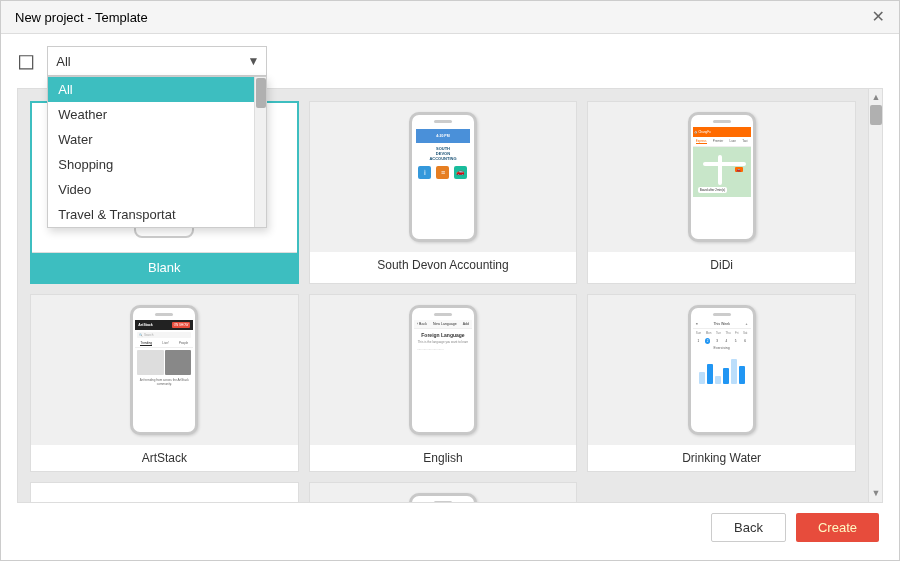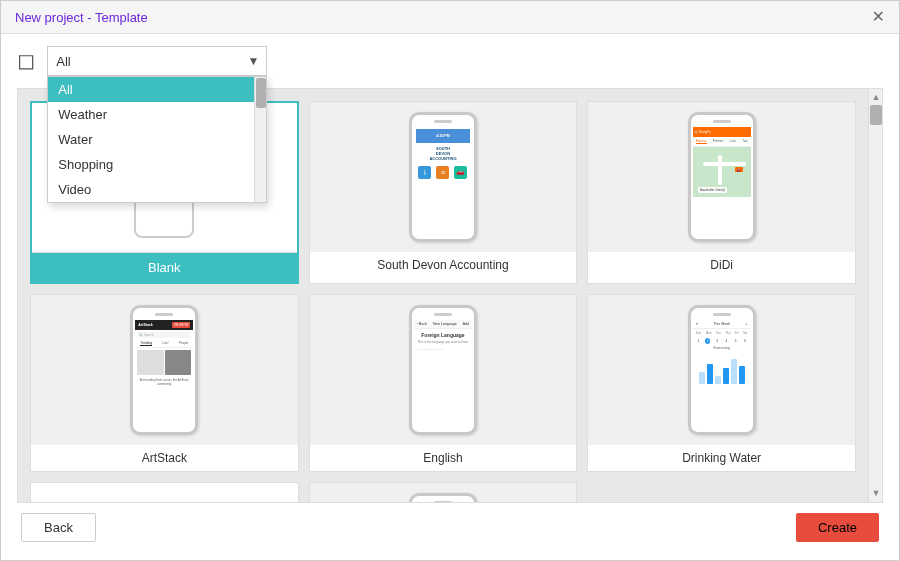--- a/index.html
+++ b/index.html
@@ -16,21 +16,21 @@
     .title-bar {
       background: #f5f5f5;
       border-bottom: 1px solid #ddd;
       padding: 8px 14px;
       display: flex;
       align-items: center;
       justify-content: space-between;
     }
     .title-bar-text {
       font-size: 13px;
-      color: #6d28d9;
+      color: #000000;
     }
     .close-btn {
       font-size: 16px;
       color: #666;
       cursor: pointer;
       background: none;
       border: none;
       line-height: 1;
     }
 
@@ -515,39 +515,39 @@
     }
     .onboard-dots {
       display: flex; gap: 2px; justify-content: center; padding-top: 2px;
     }
     .dot { width: 3px; height: 3px; border-radius: 50%; background: rgba(255,255,255,0.5); }
     .dot.active { background: #fff; }
 
     
     .footer {
       display: flex;
-      justify-content: space-between;
+      justify-content: flex-end;
       gap: 10px;
       padding: 10px 4px 4px;
     }
     .btn-back {
       padding: 6px 22px;
       border: 1px solid #ccc;
       background: #fff;
       font-size: 13px;
       color: #333;
       cursor: pointer;
       border-radius: 2px;
     }
     .btn-create {
       padding: 6px 22px;
       border: none;
       background: #e74c3c;
       font-size: 13px;
-      color: #000000;
+      color: #fef9c3;
       cursor: pointer;
       border-radius: 2px;
     }
   </style>
 </head>
 <body>
 
 <div class="title-bar">
   <span class="title-bar-text">New project - Template</span>
   <button class="close-btn">✕</button>
@@ -571,20 +571,21 @@
       </select>
       <span class="dropdown-arrow">▼</span>
 
       
       <div class="dropdown-menu">
         <div class="dropdown-item selected">All</div>
         <div class="dropdown-item">Weather</div>
         <div class="dropdown-item">Water</div>
         <div class="dropdown-item">Shopping</div>
         <div class="dropdown-item">Video</div>
+        <div class="dropdown-item">Travel &amp; Transportat</div>
         <div class="dropdown-scrollbar">
           <div class="scrollbar-thumb"></div>
         </div>
       </div>
     </div>
   </div>
 
   <div class="grid-wrapper">
     <div class="grid-scrollbar">
       <div class="grid-scroll-arrow-top">▲</div>

